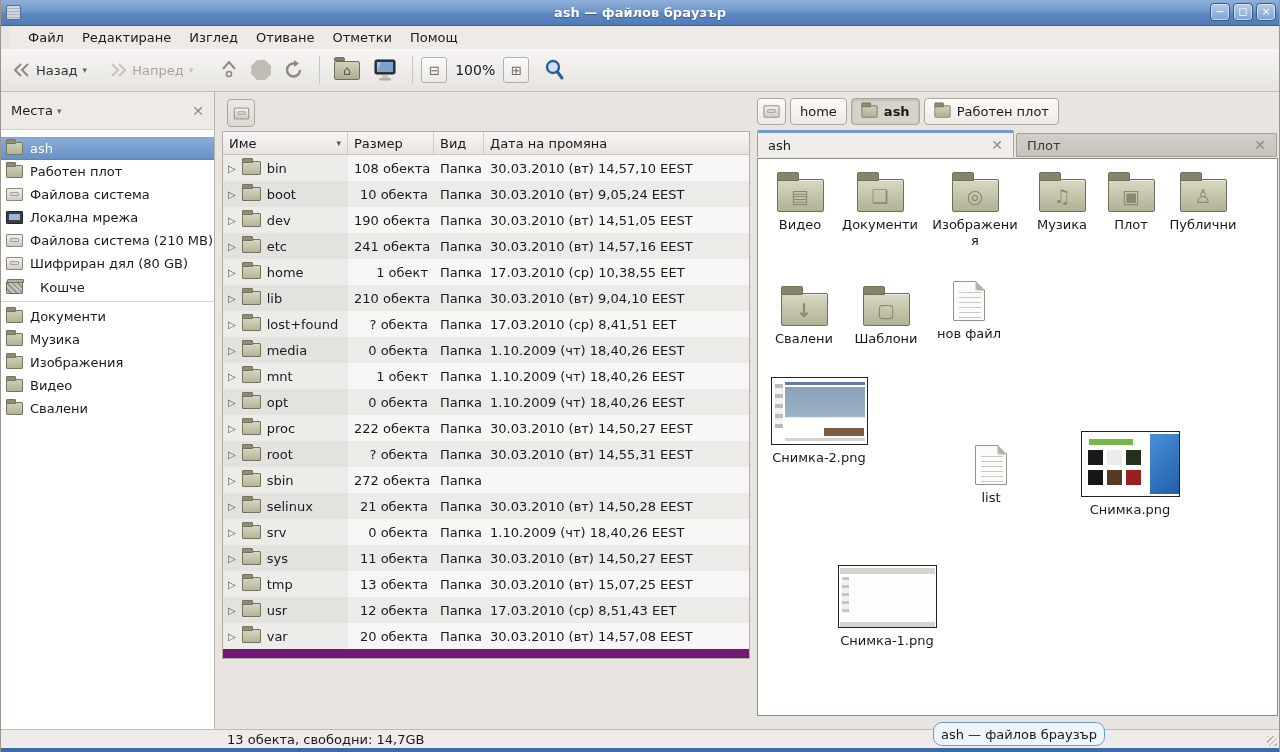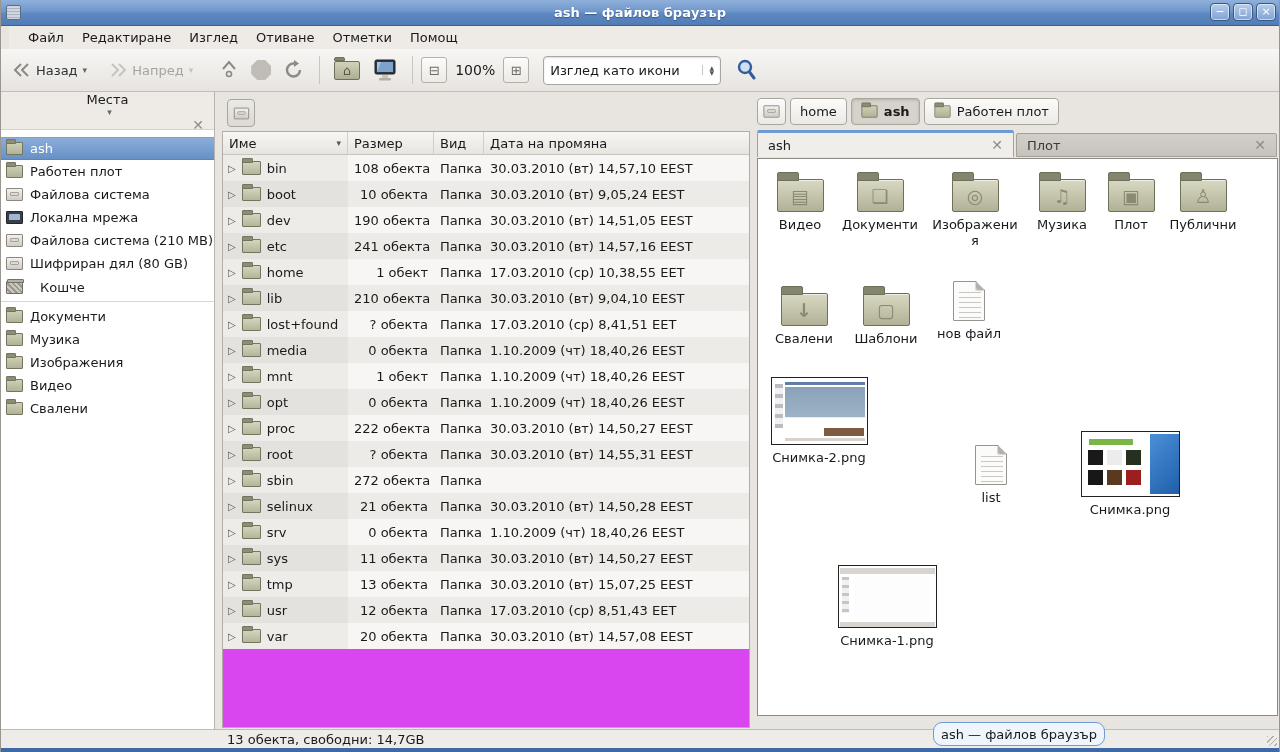--- a/index.html
+++ b/index.html
@@ -41,21 +41,21 @@
     border-radius:4px; background:#fff; display:flex; align-items:center;
     padding:0 6px; box-shadow:inset 0 1px 2px #ddd; }
   #view-combo .spin { margin-left:auto; border-left:1px solid #c9c5bf; padding-left:7px;
     display:flex; flex-direction:column; font-size:6px; line-height:5px; color:#555; }
   .chev { font-size:9px; color:#666; }
 
   
   #places { position:absolute; left:1px; top:92px; width:214px; height:637px;
     background:#fff; border-right:1px solid #b9b5ae; }
   #places-head { height:38px; background:#eeebe7; border-bottom:1px solid #d5d1cb;
-    display:flex; align-items:center; padding:0 10px;flex-direction:column; }
+    display:flex; align-items:center; padding:0 10px; }
   #places-close { margin-left:auto; color:#8f8b85; font-size:14px; }
   .side-item { height:23px; display:flex; align-items:center; gap:7px; padding-left:5px; }
   .side-item[data-state="selected"] {
     background:linear-gradient(#8aadda,#6791c5); color:#fff; border-top:1px solid #7ba1d2;
     border-bottom:1px solid #5c86bb; }
   .side-item[data-sep="1"] { border-bottom:1px solid #d9d5cf; margin-bottom:3px;
     padding-bottom:2px; height:27px;gap:17px; }
   .mini { width:17px; height:13px; position:relative; border-radius:1px;
     background:linear-gradient(#cfcfb6,#b2b297); border:1px solid #74755e; flex:none; }
   .mini::before { content:""; position:absolute; left:-1px; top:-4px; width:8px; height:3px;
@@ -68,22 +68,22 @@
   .mini.net::before { background:#9fb6d4; border:none; left:2px; top:2px; width:11px; height:6px; }
   .mini.trash { background:repeating-linear-gradient(45deg,#cac7c0 0 2px,#9b978f 2px 4px);
     border-color:#6f6b64; }
   .mini.trash::before { background:#b5b1a9; left:0px; top:-3px; width:15px; height:2px; }
 
   #treepane { position:absolute; left:222px; top:92px; width:528px; height:637px; }
   #root-btn { position:absolute; left:5px; top:7px; width:28px; height:28px;
     border:1px solid #aaa69e; border-radius:4px; background:linear-gradient(#eceae6,#dcd9d4);
     display:flex; align-items:center; justify-content:center; }
   #root-btn .mini { transform:scale(.9); }
-  #tree { position:absolute; left:0; top:39px; width:528px; height:597px;
-    background:#d946ef; border:1px solid #b2aea7; }
+  #tree { position:absolute; left:0; top:39px; width:528px; height:528px;
+    background:#701a75; border:1px solid #b2aea7; }
   #tree-header { height:23px; display:flex;
     background:linear-gradient(#f8f7f5,#e7e4e0); border-bottom:1px solid #c9c5be; }
   .th { border-right:1px solid #d2cec8; padding:3px 6px; display:flex; align-items:center; }
   .th.c-name { width:125px; } .th.c-size { width:86px; } .th.c-type { width:50px; }
   .th.c-date { flex:1; border-right:none; }
   .sort-arrow { margin-left:auto; font-size:9px; color:#555; }
   .tree-row { height:26px; display:flex; align-items:center; background:#f7f6f4; }
   .tree-row:nth-of-type(odd) { background:#ecebe8; }
   .cell { padding:0 6px; white-space:nowrap; overflow:hidden; }
   .cell.c-name { width:125px; display:flex; align-items:center; gap:6px; padding-left:5px;
@@ -275,27 +275,20 @@
           <path d="M9 4 L5 14 L5 4 Z" fill="#a9c4e2"></path>
           <rect x="10" y="17" width="6" height="3" fill="#c9c5bf"></rect>
           <rect x="7" y="20" width="12" height="2.5" rx="1" fill="#b3afa8"></rect>
         </svg>
       </span>
   </div>
   <div class="tsep"></div>
   <div class="sqbtn">⊟</div>
   <div id="zoom-level">100%</div>
   <div class="sqbtn">⊞</div>
-  <div id="view-combo">
-    <span>Изглед като икони</span>
-    <span class="spin">
-        <span>▲</span>
-        <span>▼</span>
-      </span>
-  </div>
   <div class="tbtn" style="margin-left:8px">
     <span>
         <svg width="24" height="24" viewBox="0 0 24 24">
           <circle cx="10" cy="9" r="6" fill="#cfe0f2" stroke="#2f5d9e" stroke-width="2.4"></circle>
           <line x1="14.5" y1="14" x2="19" y2="20" stroke="#2f5d9e" stroke-width="3" stroke-linecap="round"></line>
         </svg>
       </span>
   </div>
 </div>
 

